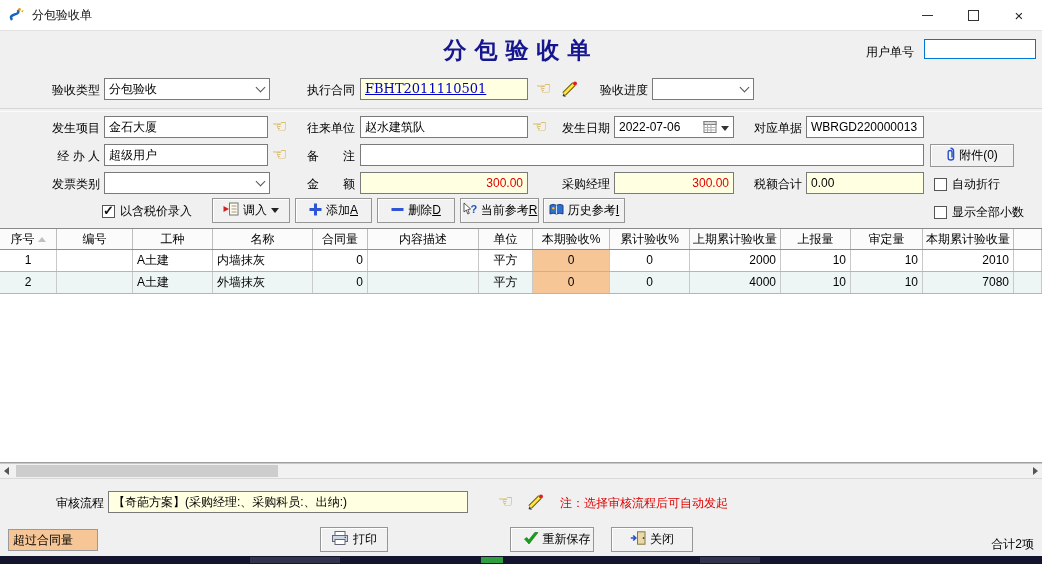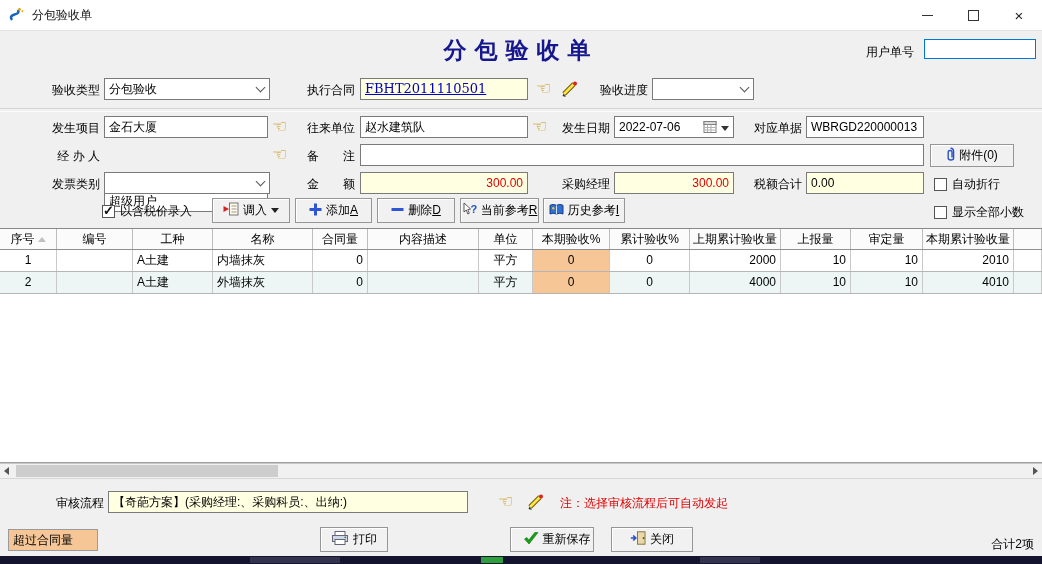--- a/index.html
+++ b/index.html
@@ -178,21 +178,21 @@
           </svg>
         </span>
         <span class="droptri"></span>
       </div>
       <span class="lbl" style="left:748px;width:54px;">对应单据</span>
       <input class="fld" style="left: 806px; width: 118px;" value="WBRGD220000013">
     </div>
 
     <div class="frow" style="top:74px;">
       <span class="lbl" style="left:40px;width:60px;">经 办 人</span>
-      <input class="fld" style="left: 104px; width: 164px; margin-top: 46px;" value="超级用户">
+      <input class="fld" style="left: 104px; width: 164px;" value="超级用户">
       <span class="hand" style="left:272px;">☜</span>
       <span class="lbl" style="left:295px;width:60px;">备　　注</span>
       <input class="fld" style="left: 360px; width: 564px;" value="">
       <span class="btn" style="left:930px;width:84px;height:23px;top:0;">
         <span>
           <svg width="9" height="15" viewBox="0 0 9 15">
             <path d="M4.5 1.2 C7 1.2 7.6 2.8 7.6 4.6 V11 C7.6 13.6 2.2 13.6 2.2 11 V4.8 C2.2 3 6 3 6 4.8 V10.4" fill="none" stroke="#2850c8" stroke-width="1.4"></path>
           </svg>
         </span>
         <span class="btxt">附件(0)</span>
@@ -352,21 +352,21 @@
           <div class="gc" style="width: 80px; text-align: left;">A土建</div>
           <div class="gc" style="width: 100px; text-align: left;">外墙抹灰</div>
           <div class="gc" style="width: 55px; text-align: right;">0</div>
           <div class="gc" style="width: 111px; text-align: left;"></div>
           <div class="gc" style="width: 54px; text-align: center;">平方</div>
           <div class="gc hl" style="width: 77px; text-align: center;">0</div>
           <div class="gc" style="width: 80px; text-align: center;">0</div>
           <div class="gc" style="width: 91px; text-align: right;">4000</div>
           <div class="gc" style="width: 70px; text-align: right;">10</div>
           <div class="gc" style="width: 72px; text-align: right;">10</div>
-          <div class="gc" style="width: 91px; text-align: right;">4010</div>
+          <div class="gc" style="width: 91px; text-align: right;">7080</div>
           <div class="gc" style="width: 28px; text-align: left;"></div>
         </div>
       </div>
   </div>
 
   <div class="hscroll">
     <span class="harrow left"></span>
     <span class="hthumb"></span>
     <span class="harrow right"></span>
   </div>

